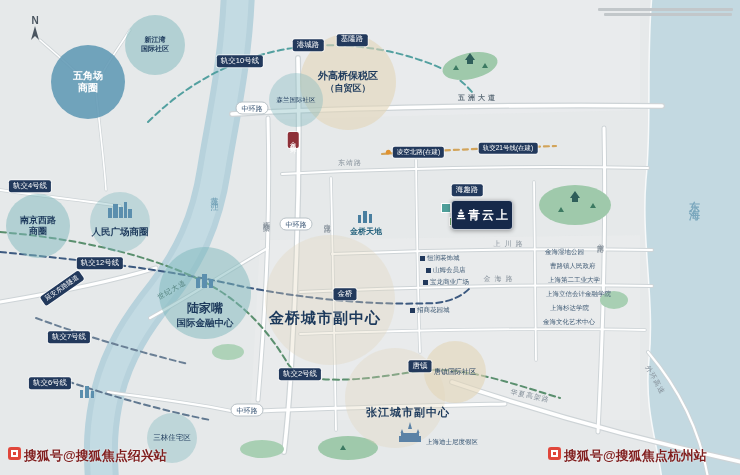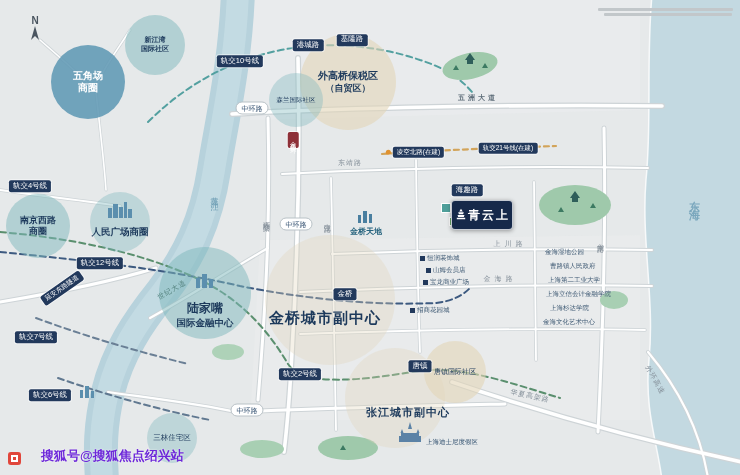--- a/index.html
+++ b/index.html
@@ -15,21 +15,21 @@
   .navy{color:#1d3a5c;}
   .bold{font-weight:bold;}
   .badge{background:#22395c;color:#fff;font-size:7.5px;line-height:1;padding:2px 4px;border-radius:2px;white-space:nowrap;box-shadow:0 0 0 1px rgba(255,255,255,.55);}
   .badge.maroon{background:#8e3038;}
   .vert{writing-mode:vertical-rl;letter-spacing:2px;}
   .roadoval{background:#fff;border:1px solid #b9c2c7;border-radius:8px;color:#2c4a6b;font-size:7px;line-height:1;padding:2px 5px;white-space:nowrap;}
   .roadlbl{color:#85909a;font-size:7px;letter-spacing:1px;white-space:nowrap;}
   .roadlbl.dk{color:#5e6d79;font-weight:bold;}
   .poi{color:#3f5a74;font-size:6.5px;white-space:nowrap;display:flex;align-items:center;gap:2px;line-height:1;}
   .sq{width:5px;height:5px;background:#22395c;display:inline-block;flex:0 0 auto;}
-  .wm{color:#6d28d9;font-size:13px;font-weight:bold;text-shadow:0 0 2px rgba(255,255,255,.85);display:flex;align-items:flex-end;gap:20px;white-space:nowrap;}
+  .wm{color:#7f1d1d;font-size:13px;font-weight:bold;text-shadow:0 0 2px rgba(255,255,255,.85);display:flex;align-items:flex-start;gap:3px;white-space:nowrap;}
   .wm .dot{width:13px;height:13px;border-radius:3px;background:#e0463b;display:inline-block;box-shadow:inset 0 0 0 3px #e0463b,inset 0 0 0 5px #fff;}
   .project{width:56px;background:#16294a;border:1px solid rgba(255,255,255,.75);border-radius:4px;box-shadow:0 1px 4px rgba(0,0,0,.35);display:flex;flex-direction:row;align-items:center;padding:4px 2px 5px;}
   .project .nm{color:#fff;font-size:12px;font-weight:bold;letter-spacing:2px;margin-top:2px;white-space:nowrap;}
   .finebar{height:2.5px;background:#c2c7ca;border-radius:1px;}
   .compass{color:#4a5560;font-size:10px;font-weight:bold;text-align:center;line-height:1;}
   .tinytxt{font-size:6.5px;color:#2f4f6e;white-space:nowrap;line-height:1.3;}
 </style>
 </head>
 <body>
 
@@ -214,22 +214,22 @@
   </div>
   <div class="abs" style="left:442px;top:204px;width:8px;height:8px;background:#4f9f9a;z-index:3;box-shadow:0 0 0 1px #fff;"></div>
   <div class="abs" style="left:450px;top:218px;width:7px;height:7px;background:#6aa86a;z-index:3;box-shadow:0 0 0 1px #fff;"></div>
 
   <div class="abs ctr badge" style="left:240px;top:61px;z-index:3;">轨交10号线</div>
   <div class="abs ctr badge" style="left:308px;top:45px;z-index:3;">港城路</div>
   <div class="abs ctr badge" style="left:352px;top:40px;z-index:3;font-family:Liberation Mono, monospace;">基隆路</div>
   <div class="abs ctr badge" style="left:30px;top:186px;z-index:3;">轨交4号线</div>
   <div class="abs ctr badge" style="left:100px;top:263px;z-index:3;">轨交12号线</div>
   <div class="abs ctr badge" style="left:62px;top:288px;z-index:3;transform:translate(-50%,-50%) rotate(-35deg);font-size:6.5px;">延安东路隧道</div>
-  <div class="abs ctr badge" style="left:36px;top:337px;z-index:3;text-align:center;">轨交7号线</div>
-  <div class="abs ctr badge" style="left:50px;top:395px;z-index:3;">轨交6号线</div>
+  <div class="abs ctr badge" style="left:69px;top:337px;z-index:3;text-align:center;">轨交7号线</div>
+  <div class="abs ctr badge" style="left:50px;top:383px;z-index:3;">轨交6号线</div>
   <div class="abs ctr badge" style="left:300px;top:374px;z-index:3;">轨交2号线</div>
   <div class="abs ctr badge" style="left:420px;top:366px;z-index:3;">唐镇</div>
   <div class="abs ctr badge" style="left:345px;top:294px;z-index:3;">金桥</div>
   <div class="abs ctr badge" style="left:467px;top:190px;z-index:3;text-align:center;">海趣路</div>
   <div class="abs ctr" style="left:415px;top:152px;z-index:3;display:flex;align-items:center;gap:2px;">
     <span style="width:5px;height:5px;border-radius:50%;background:#e0922f;display:inline-block;"></span>
     <span class="badge" style="font-size:6.5px;">凌空北路(在建)</span>
   </div>
   <div class="abs ctr badge" style="left:508px;top:148px;z-index:3;font-size:6.5px;">轨交21号线(在建)</div>
   <div class="abs ctr badge maroon vert" style="left:293px;top:140px;z-index:3;font-size:6.5px;padding:4px 2px;">金色中环</div>
@@ -294,14 +294,18 @@
       </svg>
   </div>
 
   <div class="abs finebar" style="left:598px;top:8px;width:135px;z-index:3;"></div>
   <div class="abs finebar" style="left:604px;top:13px;width:128px;z-index:3;"></div>
 
   <div class="abs wm" style="left:8px;top:447px;z-index:6;">
     <span class="dot"></span>
     <span>搜狐号@搜狐焦点绍兴站</span>
   </div>
+  <div class="abs wm" style="left:548px;top:447px;z-index:6;">
+    <span class="dot"></span>
+    <span>搜狐号@搜狐焦点杭州站</span>
+  </div>
 
 </div>
 
 </body></html>

